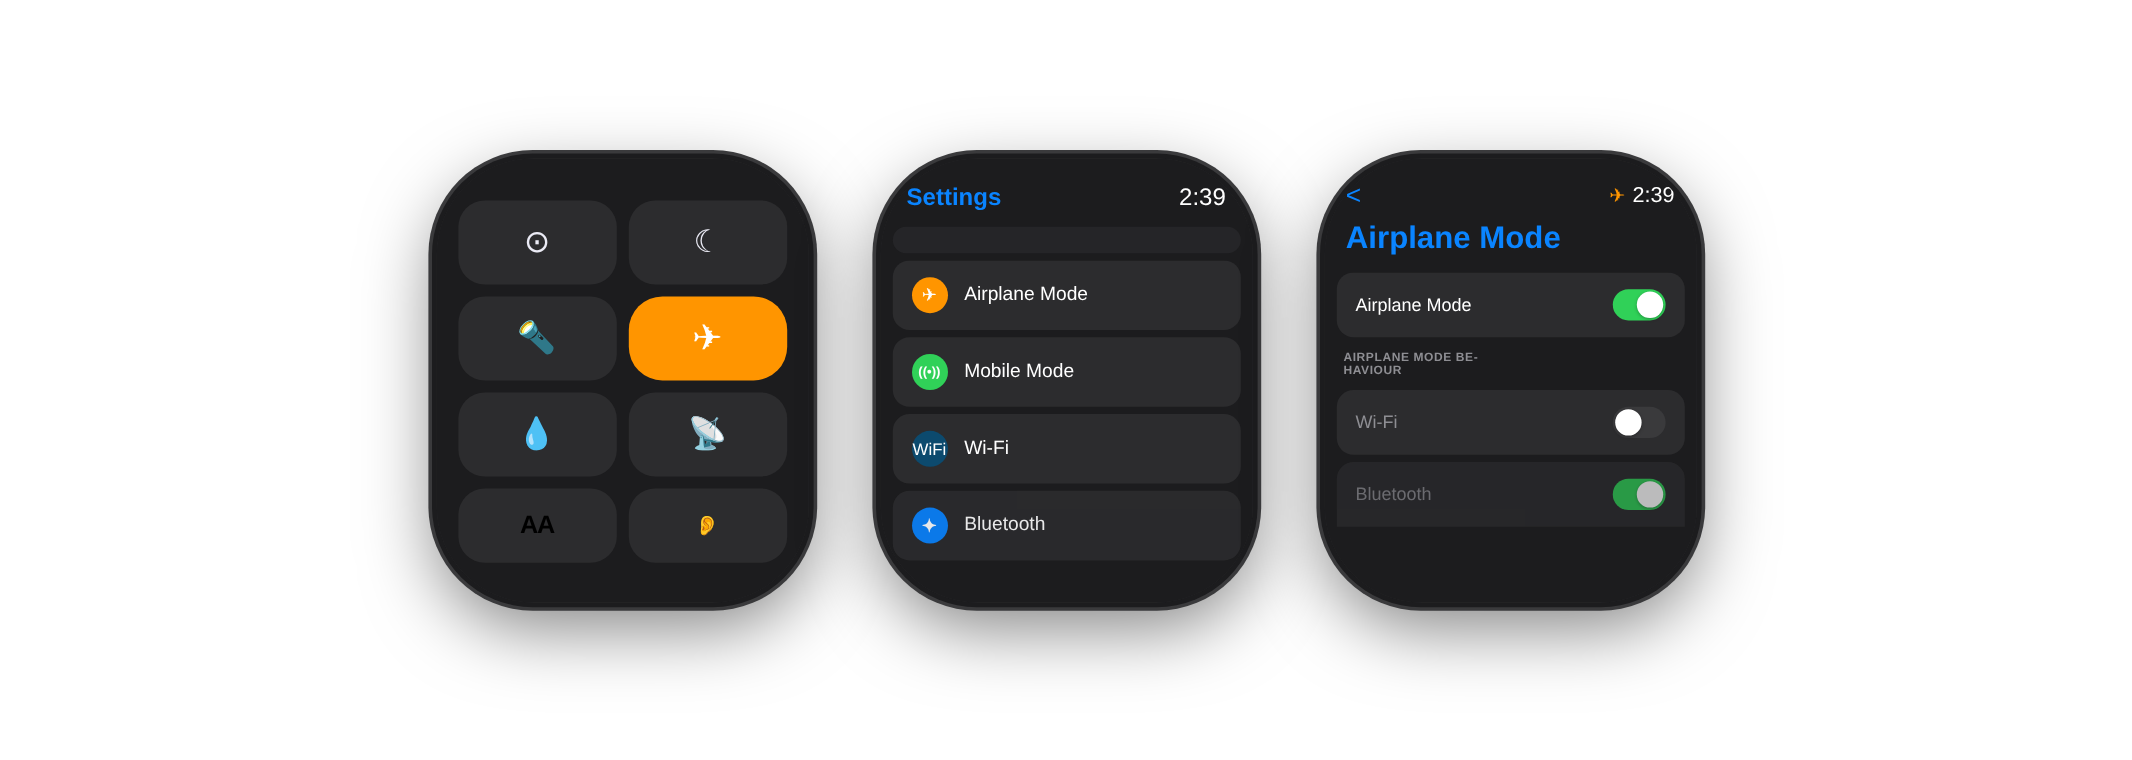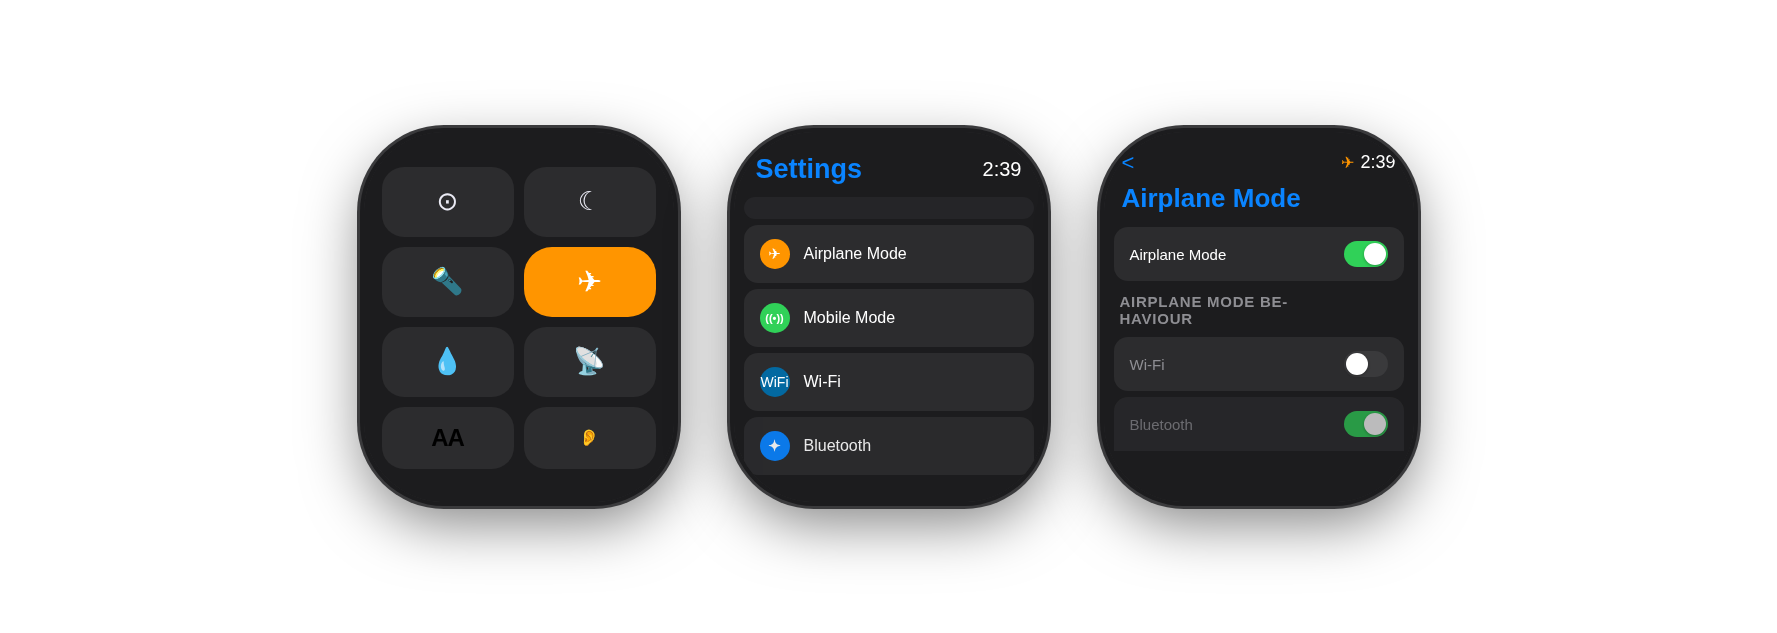--- a/index.html
+++ b/index.html
@@ -99,21 +99,21 @@
     .settings-header {
       display: flex;
       justify-content: space-between;
       align-items: center;
       padding: 22px 22px 12px;
       flex-shrink: 0;
     }
 
     .settings-title {
       color: #0a84ff;
-      font-size: 27px;
+      font-size: 20px;
       font-weight: 700;
     }
 
     .settings-time {
       color: #fff;
       font-size: 20px;
       font-weight: 500;
     }
 
     .settings-list {
@@ -141,21 +141,21 @@
       border-radius: 50%;
       display: flex;
       align-items: center;
       justify-content: center;
       flex-shrink: 0;
       font-size: 14px;
     }
 
     .settings-row-icon.orange { background: #ff9500; }
     .settings-row-icon.green { background: #30d158; }
-    .settings-row-icon.blue { background: #0369a1; }
+    .settings-row-icon.blue { background: #0c4a6e; }
     .settings-row-icon.blue2 { background: #0a84ff; }
 
     .settings-row-label {
       color: #fff;
       font-size: 16px;
       font-weight: 500;
     }
 
     
     .settings-top-partial {
@@ -268,21 +268,21 @@
     .toggle.on .toggle-knob {
       right: 2px;
     }
 
     .toggle.off .toggle-knob {
       left: 2px;
     }
 
     .airplane-section-label {
       color: #8e8e93;
-      font-size: 15px;
+      font-size: 10px;
       font-weight: 600;
       letter-spacing: 0.05em;
       padding: 6px 6px 4px;
     }
 
     .airplane-sub-row {
       background: #2c2c2e;
       border-radius: 14px;
       display: flex;
       align-items: center;
@@ -320,21 +320,21 @@
       </div>
 
       <div class="cc-btn">
         <span class="icon">💧</span>
       </div>
       <div class="cc-btn">
         <span class="icon">📡</span>
       </div>
 
       <div class="cc-wide">
-        <span class="icon" style="font-size:24px; font-weight:700; letter-spacing:-1px;">AA</span>
+        <span class="icon" style="font-size:21px; font-weight:700; letter-spacing:-1px;">AA</span>
       </div>
       <div class="cc-wide">
         <span class="icon">👂</span>
       </div>
     </div>
   </div>
 </div>
 
 <div class="watch-body">
 

